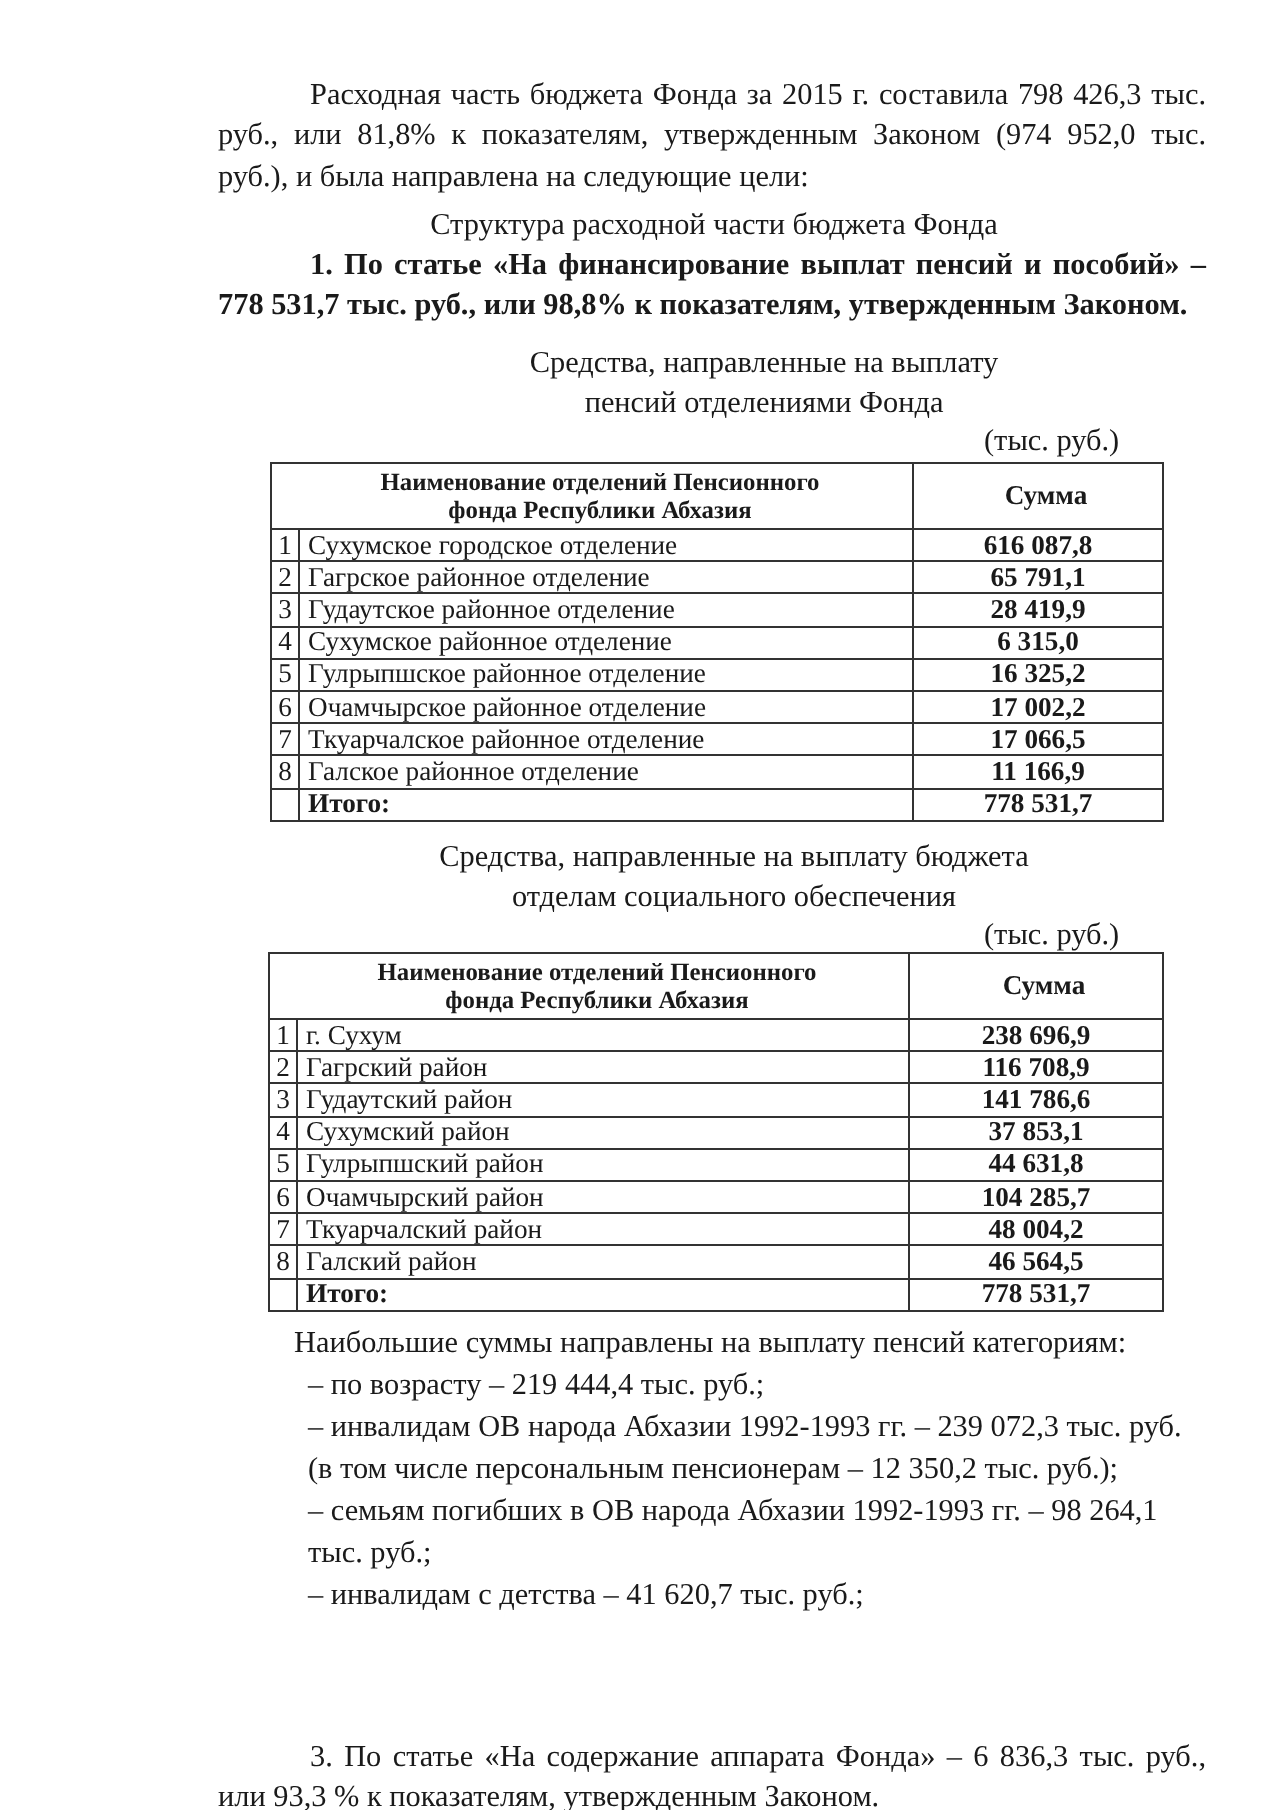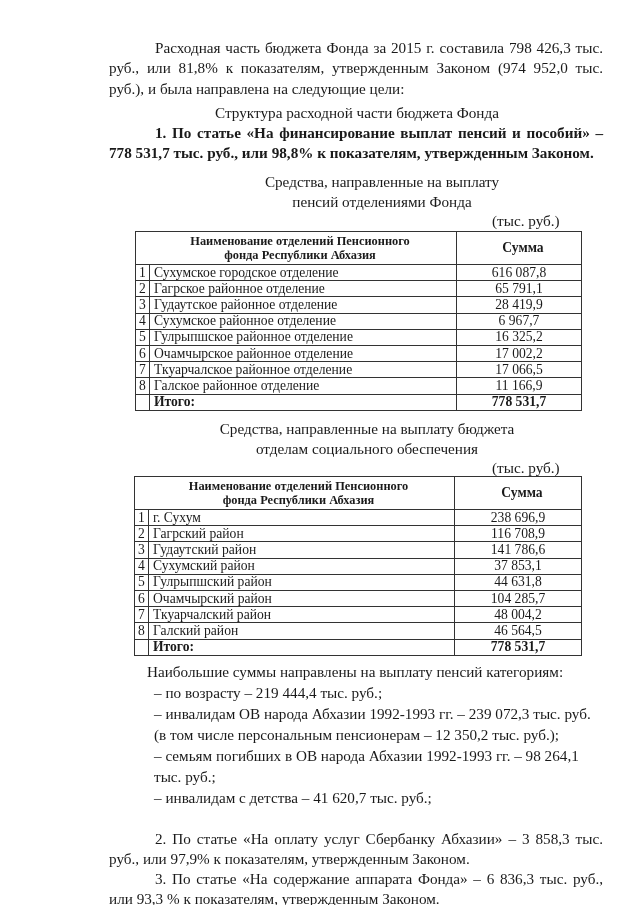--- a/index.html
+++ b/index.html
@@ -10,21 +10,21 @@
   }
   .page { position: absolute; left: 17px; top: 0; width: 640px; height: 905px; }
   .p { position: absolute; left: 92px; width: 494px; font-size: 15.2px; line-height: 20.4px; text-align: justify; margin: 0; }
   .indent { text-indent: 46px; }
   .center { position: absolute; left: 80px; width: 520px; text-align: center; font-size: 15.2px; line-height: 20.4px; margin: 0; }
   .unit { position: absolute; font-size: 15.2px; line-height: 20px; }
   table.t { position: absolute; border-collapse: collapse; font-size: 13.6px; }
   table.t td, table.t th { border: 1px solid #333; padding: 0 4px; height: 15.2px; line-height: 14px; }
   table.t th { font-weight: bold; text-align: center; font-size: 12.4px; line-height: 14px; padding-top: 2px; padding-bottom: 2px; padding-left: 12px; }
   table.t td.n { width: 13px; text-align: center; padding: 0; }
-  table.t td.s { text-align: center; }
+  table.t td.s { text-align: center; font-weight: bold; }
   table.t tr.total td { font-weight: bold; }
   .li { position: absolute; left: 118px; font-size: 15.2px; line-height: 20px; white-space: nowrap; }
 </style>
 </head>
 <body>
 
 <div class="page">
 
   <p class="p indent" style="top:38px;">Расходная часть бюджета Фонда за 2015 г. составила 798 426,3 тыс. руб., или 81,8% к показателям, утвержденным Законом (974 952,0 тыс. руб.), и была направлена на следующие цели:</p>
 
@@ -55,21 +55,21 @@
           <td class="s">65 791,1</td>
         </tr>
     <tr>
           <td class="n">3</td>
           <td>Гудаутское районное отделение</td>
           <td class="s">28 419,9</td>
         </tr>
     <tr>
           <td class="n">4</td>
           <td>Сухумское районное отделение</td>
-          <td class="s">6 967,7</td>
+          <td class="s">6 315,0</td>
         </tr>
     <tr>
           <td class="n">5</td>
           <td>Гулрыпшское районное отделение</td>
           <td class="s">16 325,2</td>
         </tr>
     <tr>
           <td class="n">6</td>
           <td>Очамчырское районное отделение</td>
           <td class="s">17 002,2</td>
@@ -154,16 +154,15 @@
     </table>
 
   <div class="li" style="top:662px; left:130px;">Наибольшие суммы направлены на выплату пенсий категориям:</div>
   <div class="li" style="top:683px; left:137px;">– по возрасту – 219 444,4 тыс. руб.;</div>
   <div class="li" style="top:704px; left:137px;">– инвалидам ОВ народа Абхазии 1992-1993 гг. – 239 072,3 тыс. руб.</div>
   <div class="li" style="top:725px; left:137px;">(в том числе персональным пенсионерам – 12 350,2 тыс. руб.);</div>
   <div class="li" style="top:746px; left:137px;">– семьям погибших в ОВ народа Абхазии 1992-1993 гг. – 98 264,1</div>
   <div class="li" style="top:767px; left:137px;">тыс. руб.;</div>
   <div class="li" style="top:788px; left:137px;">– инвалидам с детства – 41 620,7 тыс. руб.;</div>
 
-  <p class="p indent" style="top:829px;">2. По статье «На оплату услуг Сбербанку Абхазии» – 3 858,3 тыс. руб., или 97,9% к показателям, утвержденным Законом.</p>
   <p class="p indent" style="top:869px;">3. По статье «На содержание аппарата Фонда» – 6 836,3 тыс. руб., или 93,3 % к показателям, утвержденным Законом.</p>
 
 </div>
 
 </body></html>

